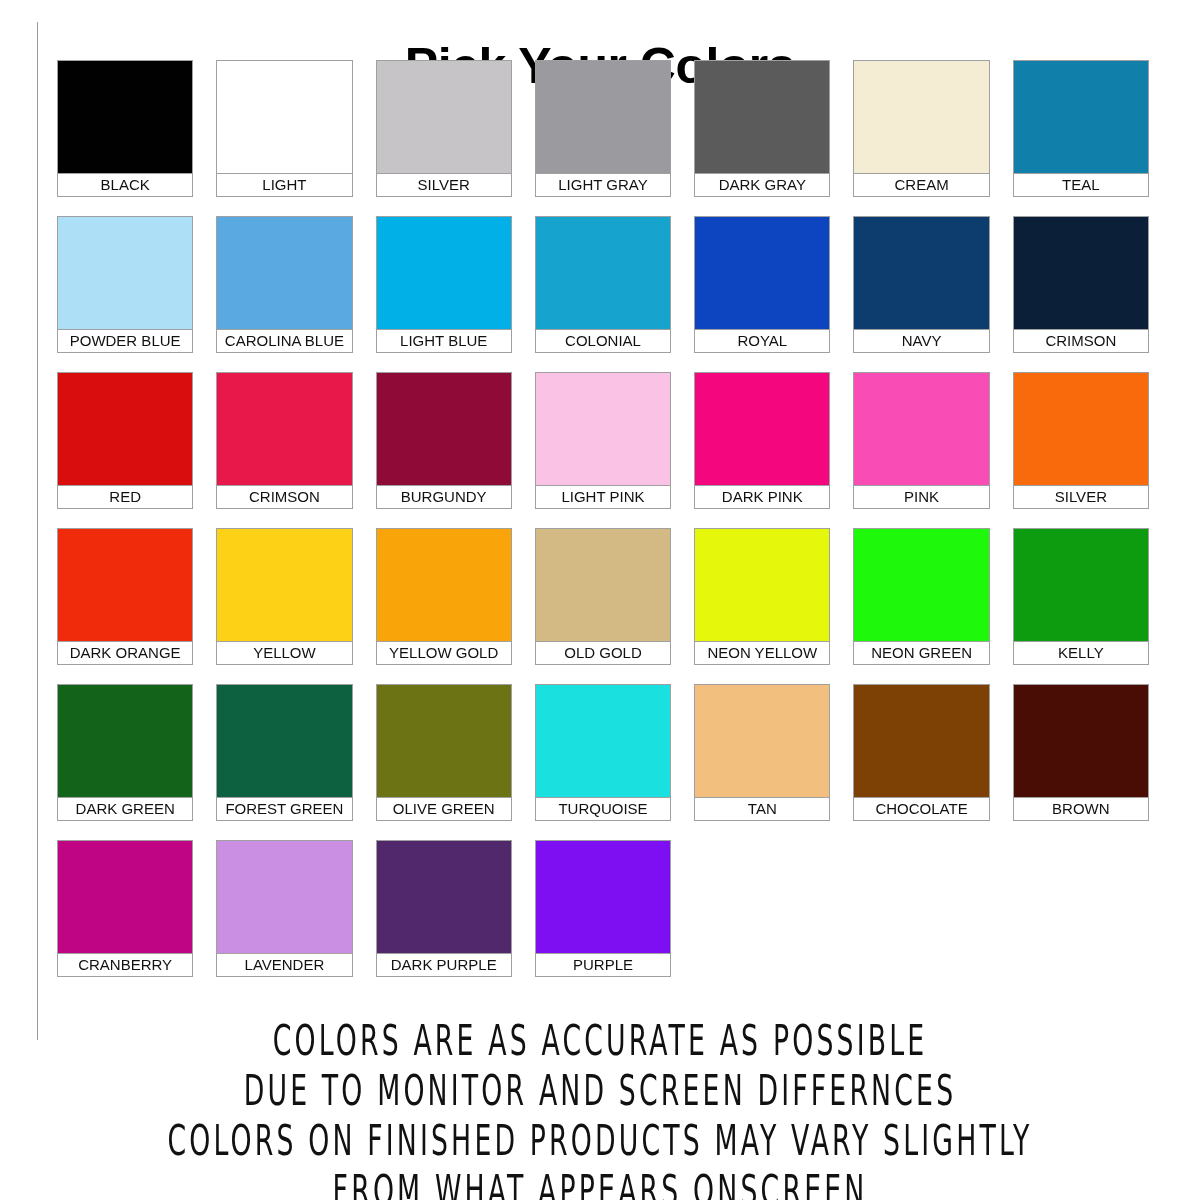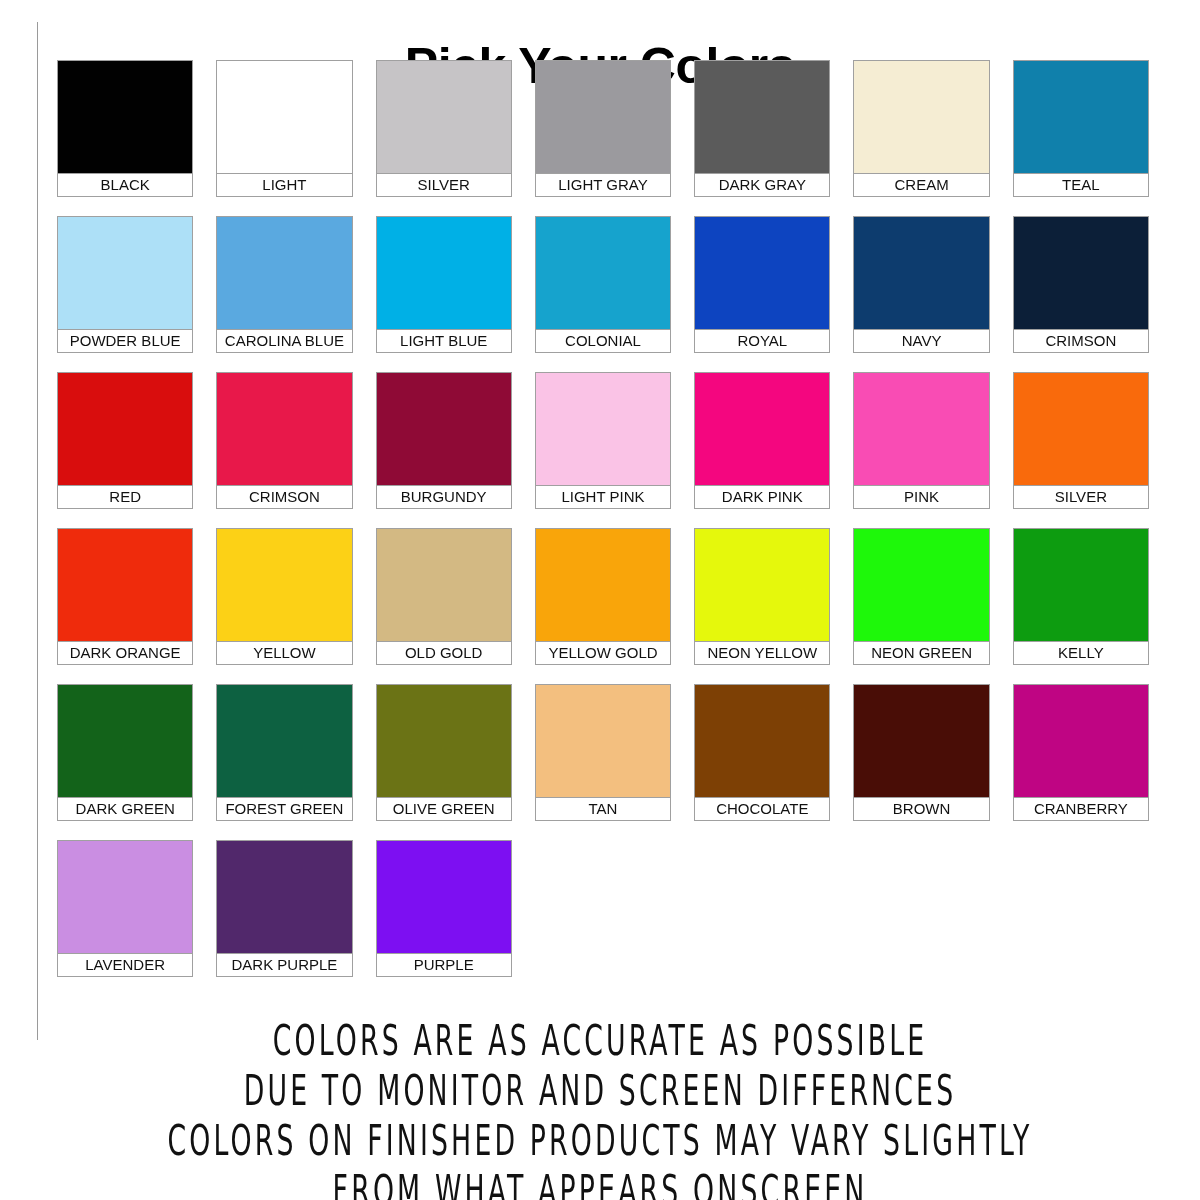--- a/index.html
+++ b/index.html
@@ -201,28 +201,28 @@
     </div>
     <div class="swatch">
       <div class="swatch-chip" style="background: rgb(239, 43, 12);"></div>
       <div class="swatch-label">DARK ORANGE</div>
     </div>
     <div class="swatch">
       <div class="swatch-chip" style="background: rgb(252, 209, 22);"></div>
       <div class="swatch-label">YELLOW</div>
     </div>
     <div class="swatch">
+      <div class="swatch-chip" style="background: rgb(249, 165, 10);"></div>
+      <div class="swatch-label">YELLOW GOLD</div>
+    </div>
+    <div class="swatch">
       <div class="swatch-chip" style="background: rgb(211, 185, 131);"></div>
       <div class="swatch-label">OLD GOLD</div>
     </div>
     <div class="swatch">
-      <div class="swatch-chip" style="background: rgb(249, 165, 10);"></div>
-      <div class="swatch-label">YELLOW GOLD</div>
-    </div>
-    <div class="swatch">
       <div class="swatch-chip" style="background: rgb(229, 248, 12);"></div>
       <div class="swatch-label">NEON YELLOW</div>
     </div>
     <div class="swatch">
       <div class="swatch-chip" style="background: rgb(30, 248, 10);"></div>
       <div class="swatch-label">NEON GREEN</div>
     </div>
     <div class="swatch">
       <div class="swatch-chip" style="background: rgb(13, 156, 16);"></div>
       <div class="swatch-label">KELLY</div>
@@ -231,20 +231,24 @@
       <div class="swatch-chip" style="background: rgb(19, 99, 26);"></div>
       <div class="swatch-label">DARK GREEN</div>
     </div>
     <div class="swatch">
       <div class="swatch-chip" style="background: rgb(13, 97, 65);"></div>
       <div class="swatch-label">FOREST GREEN</div>
     </div>
     <div class="swatch">
       <div class="swatch-chip" style="background: rgb(107, 115, 21);"></div>
       <div class="swatch-label">OLIVE GREEN</div>
+    </div>
+    <div class="swatch">
+      <div class="swatch-chip" style="background: rgb(26, 224, 224);"></div>
+      <div class="swatch-label">TURQUOISE</div>
     </div>
     <div class="swatch">
       <div class="swatch-chip" style="background: rgb(243, 191, 127);"></div>
       <div class="swatch-label">TAN</div>
     </div>
     <div class="swatch">
       <div class="swatch-chip" style="background: rgb(125, 64, 5);"></div>
       <div class="swatch-label">CHOCOLATE</div>
     </div>
     <div class="swatch">

